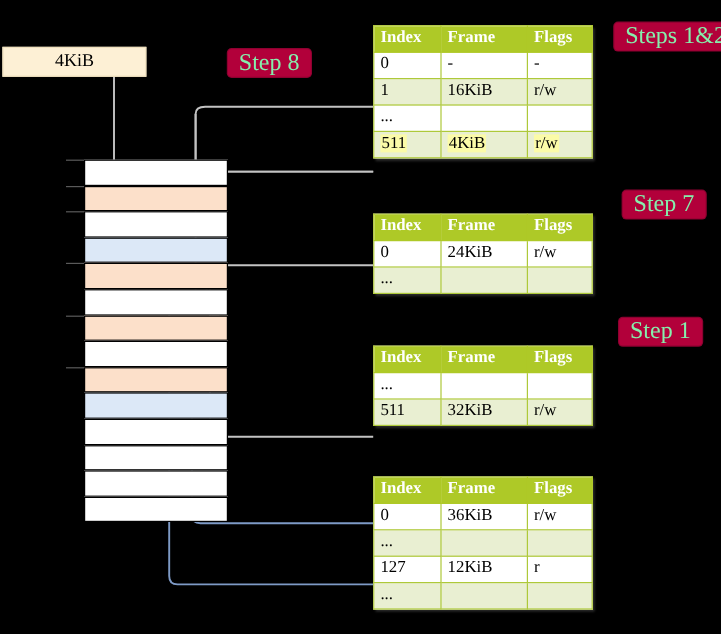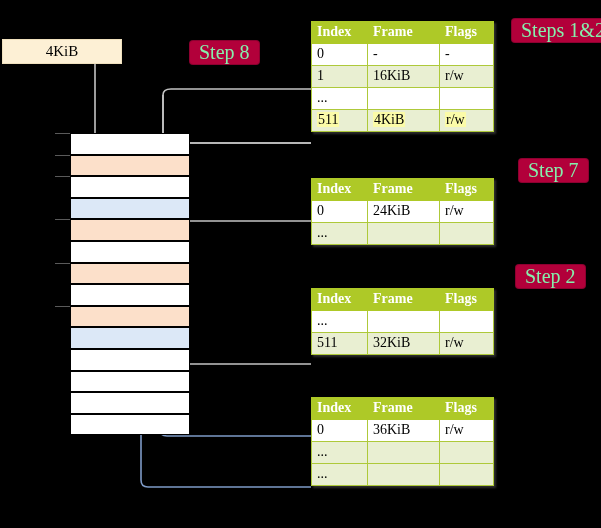--- a/index.html
+++ b/index.html
@@ -147,21 +147,21 @@
   <div class="badge" style="left:190px;top:41px;">
     <span>Step 8</span>
   </div>
   <div class="badge" style="left:512px;top:19px;">
     <span>Steps 1&amp;2</span>
   </div>
   <div class="badge" style="left:519px;top:159px;">
     <span>Step 7</span>
   </div>
   <div class="badge" style="left:516px;top:265px;">
-    <span>Step 2</span>
+    <span>Step 1</span>
   </div>
 
   <div id="tables-host">
       <table class="ptable" style="left: 311px; top: 21px;">
         <thead>
           <tr>
             <th class="c-idx">Index</th>
             <th class="c-frm">Frame</th>
             <th class="c-flg">Flags</th>
           </tr>
@@ -242,20 +242,25 @@
         <tbody>
           <tr class="plain">
             <td class="c-idx">0</td>
             <td class="c-frm">36KiB</td>
             <td class="c-flg">r/w</td>
           </tr>
           <tr class="alt">
             <td class="c-idx">...</td>
             <td class="c-frm"></td>
             <td class="c-flg"></td>
+          </tr>
+          <tr class="plain">
+            <td class="c-idx">127</td>
+            <td class="c-frm">12KiB</td>
+            <td class="c-flg">r</td>
           </tr>
           <tr class="alt">
             <td class="c-idx">...</td>
             <td class="c-frm"></td>
             <td class="c-flg"></td>
           </tr>
         </tbody>
       </table>
     </div>
 

